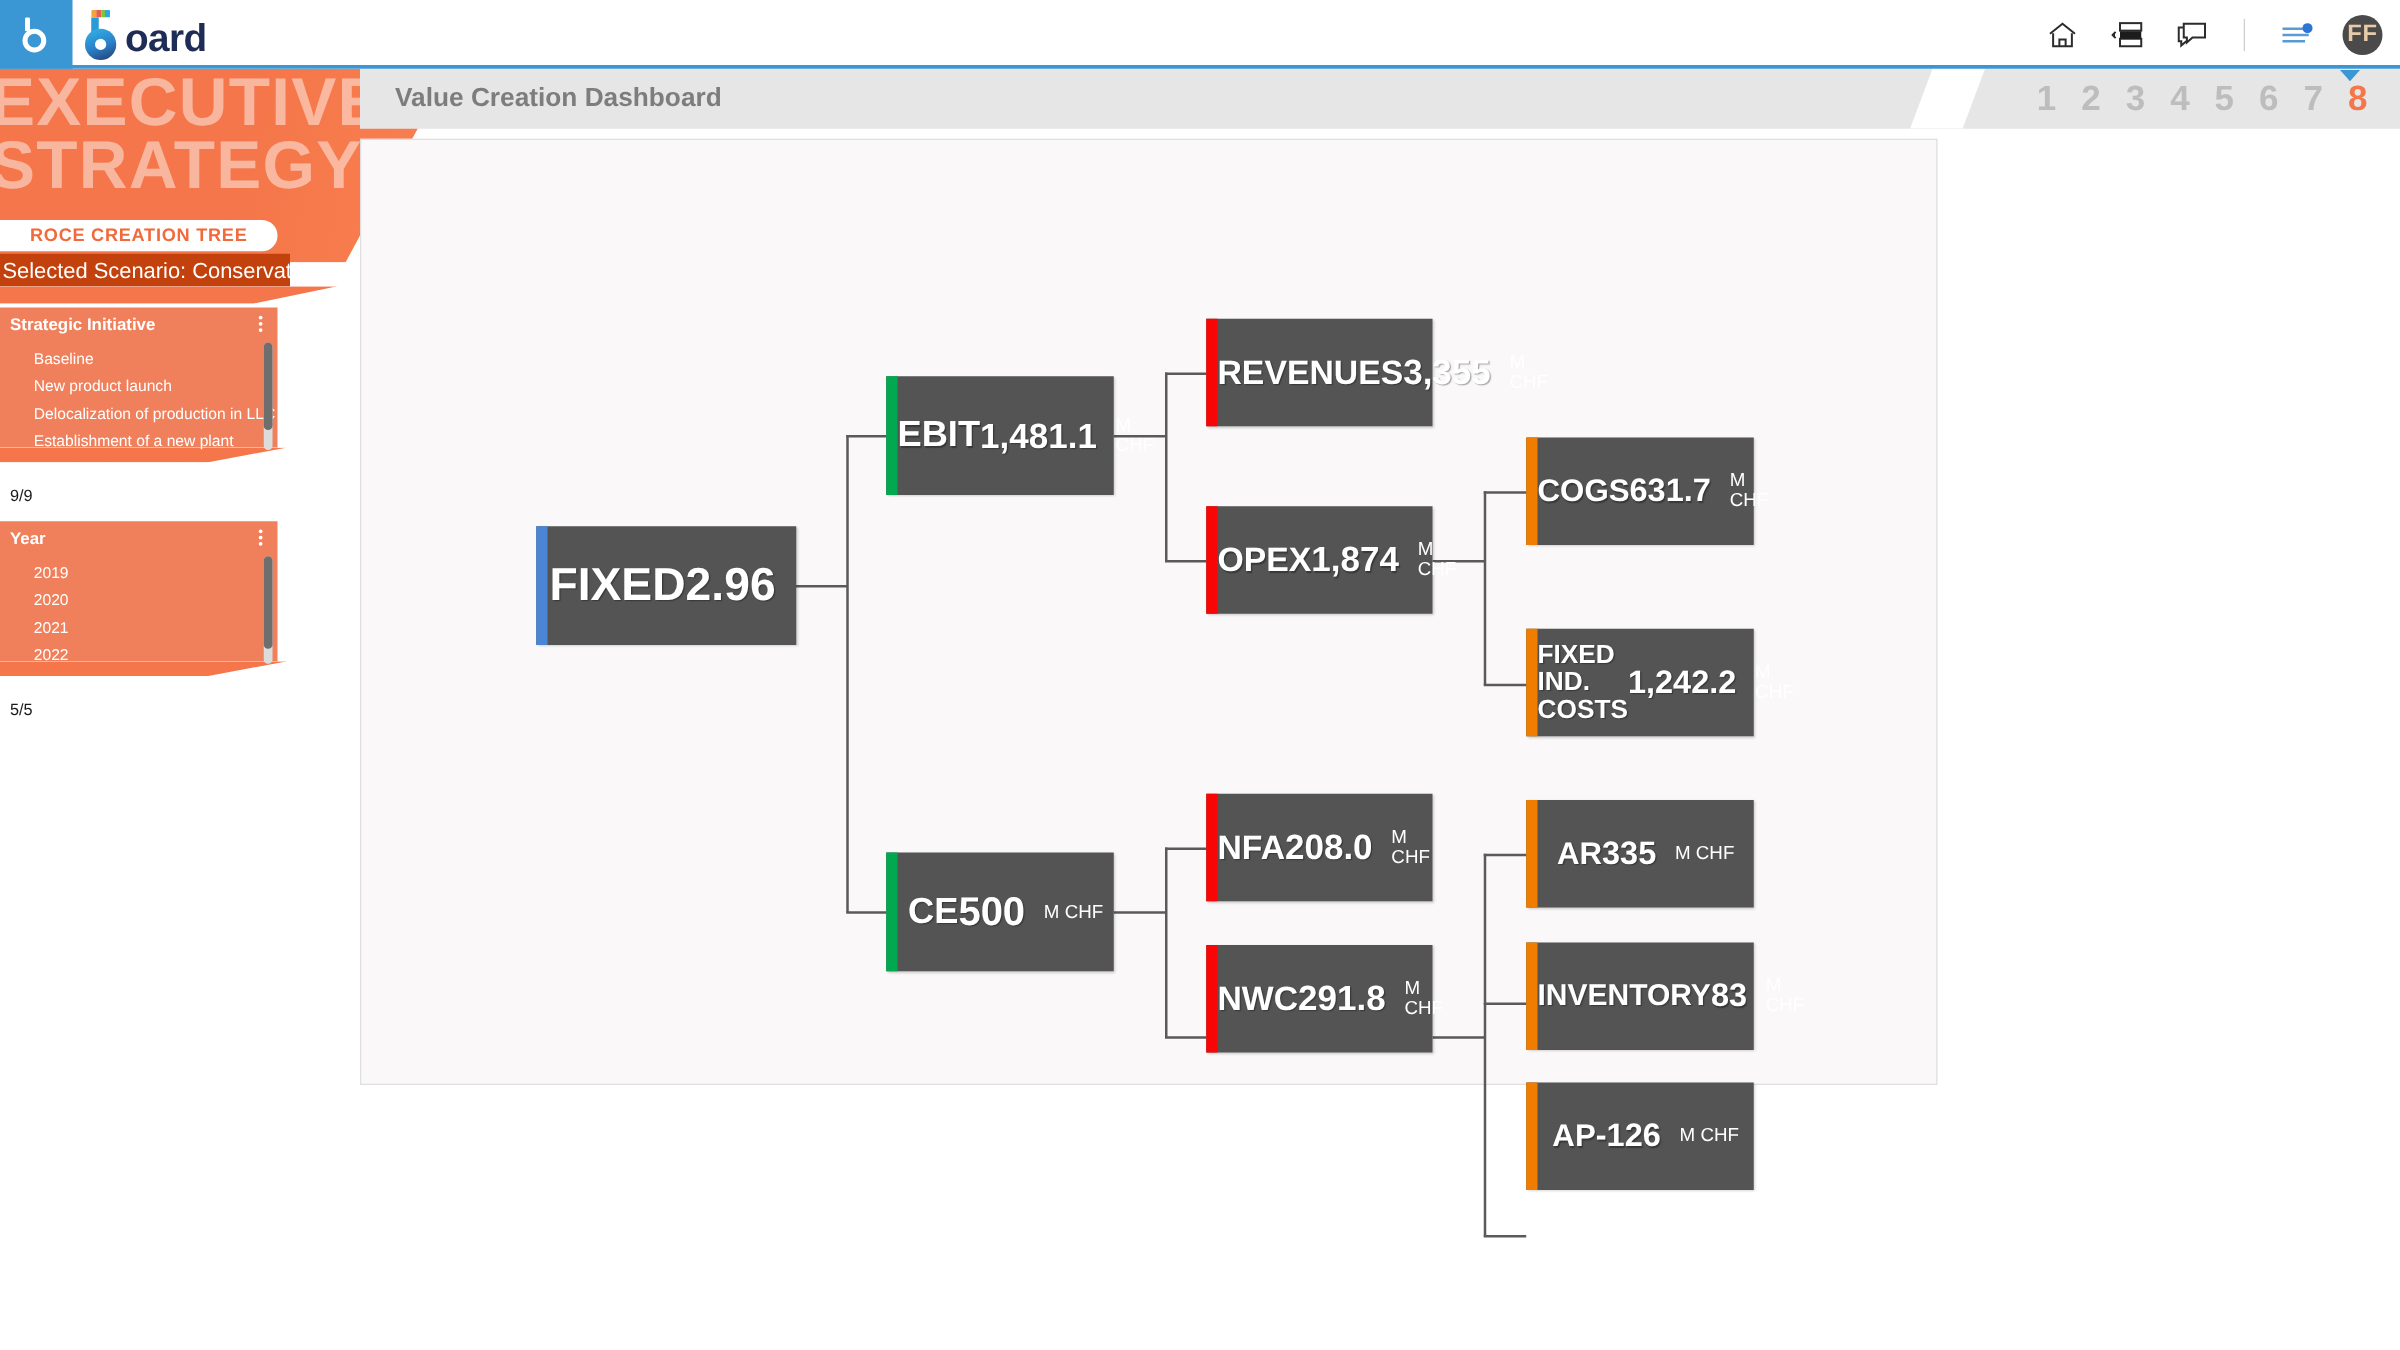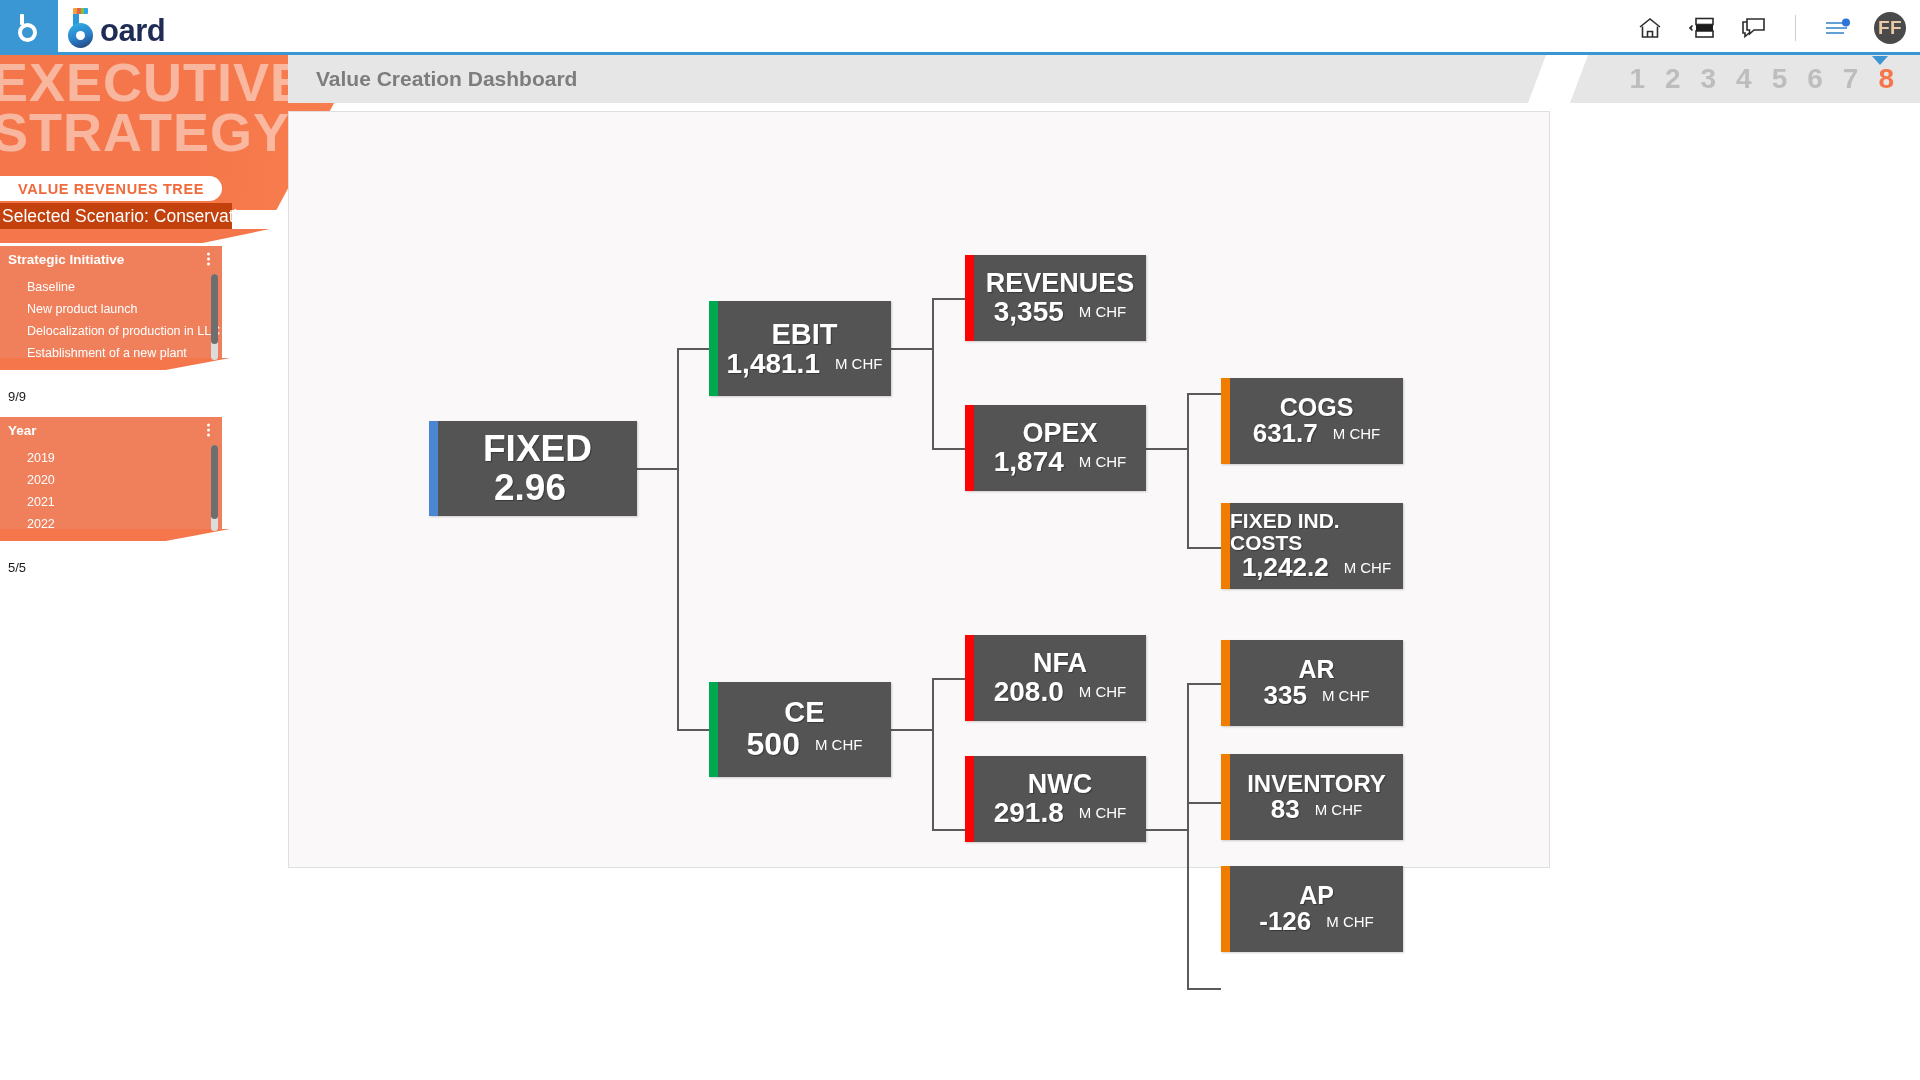--- a/index.html
+++ b/index.html
@@ -202,21 +202,21 @@
 
   
   .node {
     position: absolute; background: #545454;
     box-shadow: 1px 1px 2px rgba(0,0,0,0.18);
     display: flex; align-items: stretch; z-index: 18;
   }
   .node .bar { flex: 0 0 auto; }
   .node .body {
     flex: 1; position: relative;
-    display: flex; flex-direction: column; align-items: center; justify-content: center;
+    display: flex; flex-direction: row; align-items: center; justify-content: center;
   }
   .node .nm {
     color: #ffffff; font-weight: 700; line-height: 1.05;
     text-shadow: 1px 1px 1px rgba(0,0,0,0.35);
   }
   .node .valrow {
     display: flex; align-items: center; justify-content: center; gap: 15px;
     line-height: 1.05;
   }
   .node .val {
@@ -295,21 +295,21 @@
 
   <div class="banner">
     <div class="banner-bg"></div>
     <div class="banner-txt">
       <div>EXECUTIVE</div>
       <div>STRATEGY</div>
     </div>
   </div>
 
   <div class="vct-pill">
-    <span>VALUE REVENUES TREE</span>
+    <span>ROCE CREATION TREE</span>
   </div>
 
   <div class="scenario">
     <span>Selected Scenario: Conservative</span>
   </div>
   <div class="scenario-tail"></div>
 
   <div class="panel" style="top:246px;height:112px;">
     <div class="panel-head">
       <span class="ptitle">Strategic Initiative</span>
@@ -475,21 +475,21 @@
         <div class="bar" style="width:9px; background:#fa0505;"></div>
         <div class="body">
           <div class="nm" style="font-size:27px;">NWC</div>
           <div class="valrow">
             <span class="val" style="font-size:28px;">291.8</span>
             <span class="unit" style="font-size:15px;">M CHF</span>
           </div>
         </div>
       </div>
 
-      <div class="node" style="left:932px; top:207px; width:182px; height:86px;margin-top:28px;">
+      <div class="node" style="left:932px; top:207px; width:182px; height:86px;">
         <div class="bar" style="width:9px; background:#f07d00;"></div>
         <div class="body">
           <div class="nm" style="font-size:25px;">COGS</div>
           <div class="valrow">
             <span class="val" style="font-size:26px;">631.7</span>
             <span class="unit" style="font-size:15px;">M CHF</span>
           </div>
         </div>
       </div>
 

